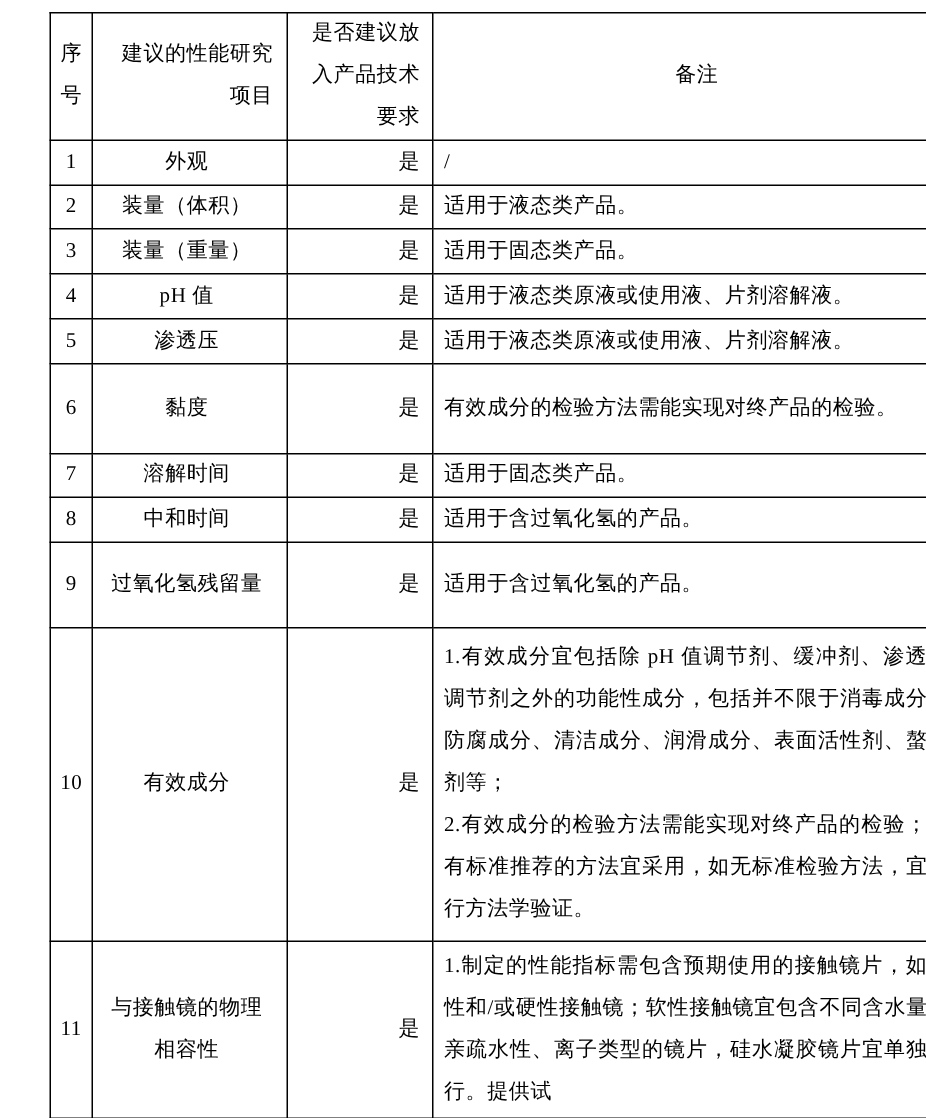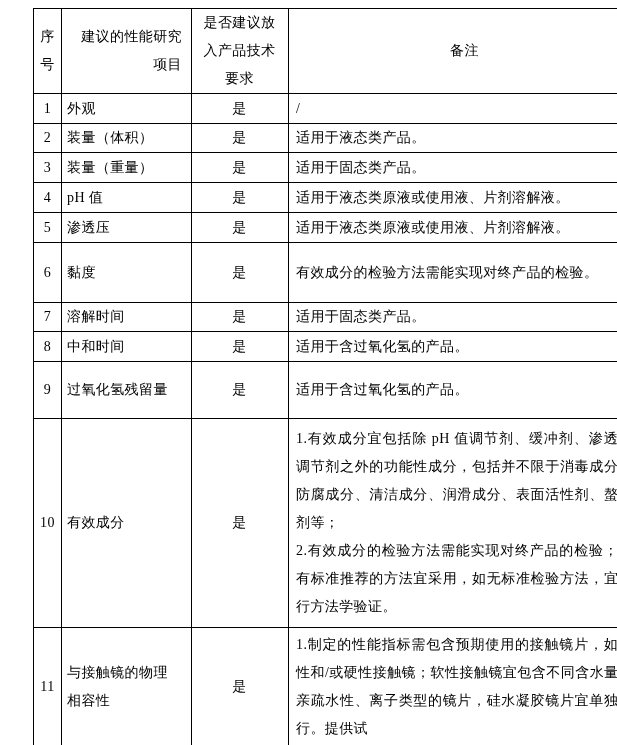--- a/index.html
+++ b/index.html
@@ -30,22 +30,22 @@
   td, th {
     border: 1px solid #000000;
     vertical-align: middle;
     font-weight: normal;
     padding: 0;
     overflow: hidden;
     word-break: break-all;
   }
   
   .c1 { text-align: center; }
-  .c2 { text-align: left; padding: 0 9px 0 5px; }
-  .c3 { text-align: center; padding: 0 8px 0 7px; }
+  .c2 { text-align: center; padding: 0 9px 0 5px; }
+  .c3 { text-align: right; padding: 0 8px 0 7px; }
   .c4 { text-align: justify; padding: 0 8px 0 7px; white-space: pre-line; }
   
   thead .c2 { text-align: right; }
   thead .c4 { text-align: center; }
   
   tr.h85  { height: 85px; }
   tr.h30  { height: 30px; }
   tr.h29  { height: 29px; }
   tr.h60  { height: 60px; }
   tr.h28  { height: 28px; }

